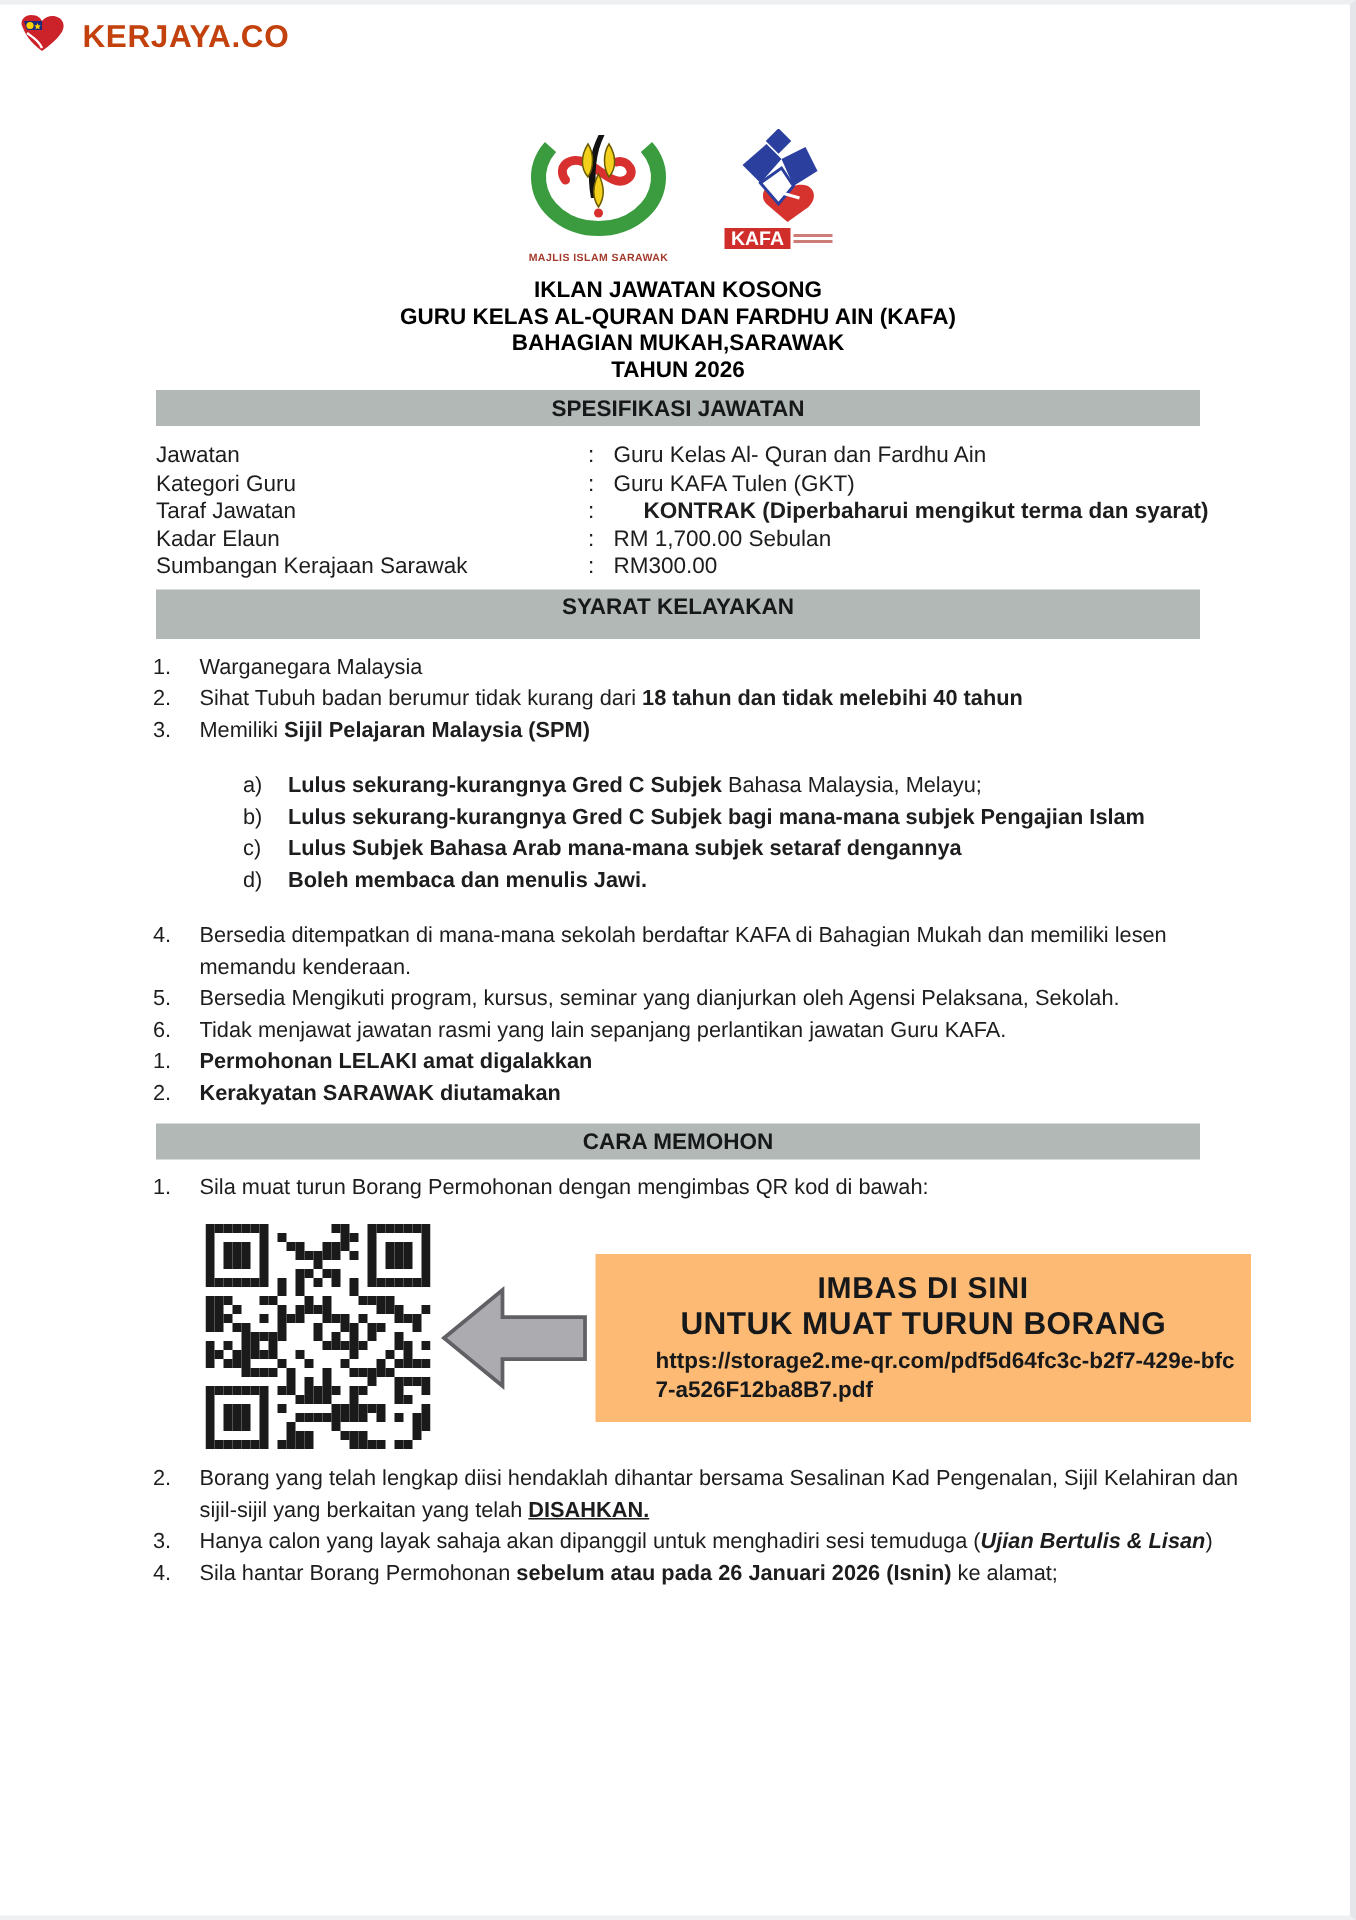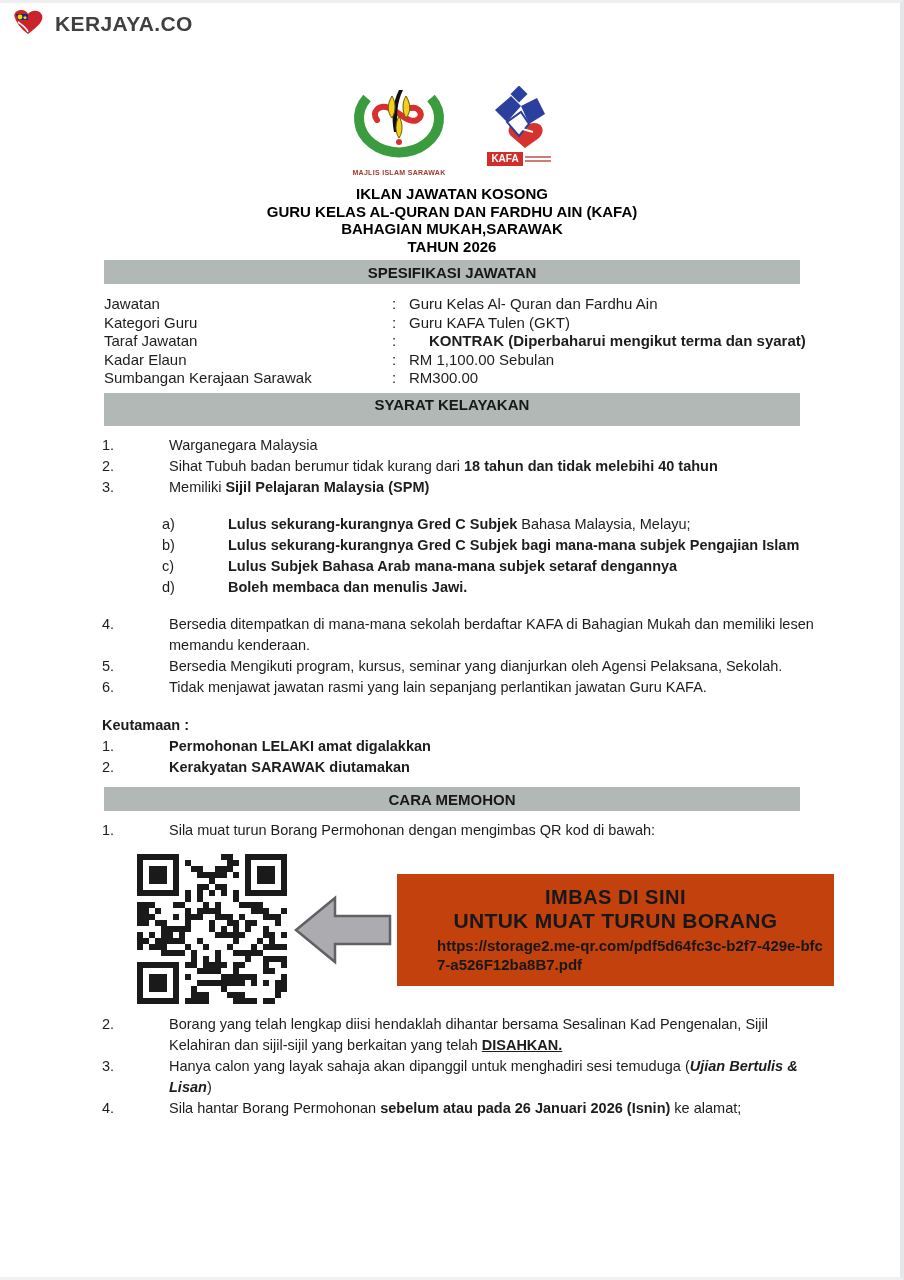--- a/index.html
+++ b/index.html
@@ -3,50 +3,50 @@
 <meta charset="utf-8">
 <style>
   html,body{margin:0;padding:0;}
   body{
     width:904px;height:1280px;position:relative;background:#fff;
     font-family:"Liberation Sans",sans-serif;color:#1d1d1f;overflow:hidden;
   }
   .page-frame{position:absolute;inset:0;border-top:3px solid #edeff1;border-right:4px solid #e4e6e9;border-bottom:3px solid #eef0f2;pointer-events:none;z-index:5;}
   
   .site-header{position:absolute;top:8px;left:12px;display:flex;align-items:center;gap:7px;z-index:2;}
-  .brand{font-size:21px;font-weight:bold;color:#404040;letter-spacing:.4px;}
+  .brand{font-size:21px;font-weight:bold;color:#c2410c;letter-spacing:.4px;}
   
   .doc{position:absolute;top:86px;left:0;width:904px;}
   .logos{display:flex;justify-content:center;align-items:flex-start;gap:30px;}
   .logo-block{display:flex;flex-direction:column;align-items:center;}
   .logo-caption{font-size:7px;font-weight:bold;color:#a33a2c;letter-spacing:.3px;margin-top:1px;}
   .kafa-label-row{display:flex;align-items:center;margin-top:2px;}
-  .kafa-box{background:#cf2e2a;color:#fff;font-weight:bold;font-size:10px;padding:1px 4px;line-height:12px;}
+  .kafa-box{background:#cf2e2a;color:#fff;font-weight:bold;font-size:13px;padding:1px 4px;line-height:12px;}
   .kafa-small{width:26px;margin-left:2px;display:flex;flex-direction:column;gap:2px;}
   .kafa-small i{display:block;height:2px;background:#b8453c;opacity:.7;}
   .titles{text-align:center;margin-top:9px;font-weight:bold;font-size:15px;line-height:17.5px;color:#000000;}
   .banner{margin:5px 104px 0;background:#b1b8b5;text-align:center;font-weight:bold;font-size:15px;color:#17181a;padding:4px 0 3px;}
   .banner.tall{padding:3px 0 13px;}
   .spec{margin:11px 70px 0 104px;font-size:15px;line-height:18.5px;}
   .spec-row{display:flex;}
   .spec-label{width:288px;flex:none;}
   .spec-colon{width:17px;flex:none;}
   .spec-value{flex:1;}
   .bold{font-weight:bold;margin-left:20px;}
   .list{margin:9px 72px 0 102px;font-size:14.5px;line-height:21px;}
   .li{display:flex;}
   .li-num{width:31px;flex:none;}
-  .li-text{flex:1;margin-left:36px;}
+  .li-text{flex:1;}
   .sub{margin-left:162px;margin-top:16px;margin-bottom:16px;}
   .sub .li-num{width:30px;}
   .keutamaan-h{margin:17px 70px 0 102px;font-weight:bold;font-size:14.5px;line-height:21px;}
   .qr-row{display:flex;align-items:center;margin:13px 70px 0 137px;}
   .qr-wrap{width:152px;height:152px;flex:none;background:#fff;}
   .arrow-wrap{width:108px;flex:none;display:flex;justify-content:center;}
-  .imbas-box{flex:1;background:#c2410c;padding:12px 10px 12px;text-align:center;color:#17181a;}
+  .imbas-box{flex:1;background:#fdba74;padding:12px 10px 12px;text-align:center;color:#17181a;}
   .imbas-line1{font-size:20px;font-weight:bold;letter-spacing:.5px;}
   .imbas-line2{font-size:21px;font-weight:bold;letter-spacing:.3px;}
   .imbas-url{font-size:15px;font-weight:bold;margin-top:3px;line-height:19px;text-align:left;padding-left:30px;word-break:break-all;}
   .steps2{margin-top:8px;}
   .contact-box{margin:15px auto 0;width:468px;background:#bec4c1;padding:27px 12px 32px;text-align:center;font-weight:bold;font-size:14px;line-height:21.5px;color:#17181a;}
 </style>
 </head>
 <body>
 
 <div class="page-frame"></div>
@@ -120,21 +120,21 @@
         <span class="spec-value">Guru KAFA Tulen (GKT)</span>
       </div>
       <div class="spec-row">
         <span class="spec-label">Taraf Jawatan</span>
         <span class="spec-colon">:</span>
         <span class="spec-value bold">KONTRAK (Diperbaharui mengikut terma dan syarat)</span>
       </div>
       <div class="spec-row">
         <span class="spec-label">Kadar Elaun</span>
         <span class="spec-colon">:</span>
-        <span class="spec-value">RM 1,100.00 Sebulan</span>
+        <span class="spec-value">RM 1,700.00 Sebulan</span>
       </div>
       <div class="spec-row">
         <span class="spec-label">Sumbangan Kerajaan Sarawak</span>
         <span class="spec-colon">:</span>
         <span class="spec-value">RM300.00</span>
       </div>
     </div>
 
   <div class="banner tall">SYARAT KELAYAKAN</div>
 
@@ -178,21 +178,20 @@
       <div class="li">
         <span class="li-num">5.</span>
         <span class="li-text"><span>Bersedia Mengikuti program, kursus, seminar yang dianjurkan oleh Agensi Pelaksana, Sekolah.</span></span>
       </div>
       <div class="li">
         <span class="li-num">6.</span>
         <span class="li-text"><span>Tidak menjawat jawatan rasmi yang lain sepanjang perlantikan jawatan Guru KAFA.</span></span>
       </div>
     </div>
 
-  <div class="keutamaan-h">Keutamaan :</div>
   <div class="list" style="margin-top:0;">
       <div class="li">
         <span class="li-num">1.</span>
         <span class="li-text"><span style="font-weight: bold;">Permohonan LELAKI amat digalakkan</span></span>
       </div>
       <div class="li">
         <span class="li-num">2.</span>
         <span class="li-text"><span style="font-weight: bold;">Kerakyatan SARAWAK diutamakan</span></span>
       </div>
     </div>

